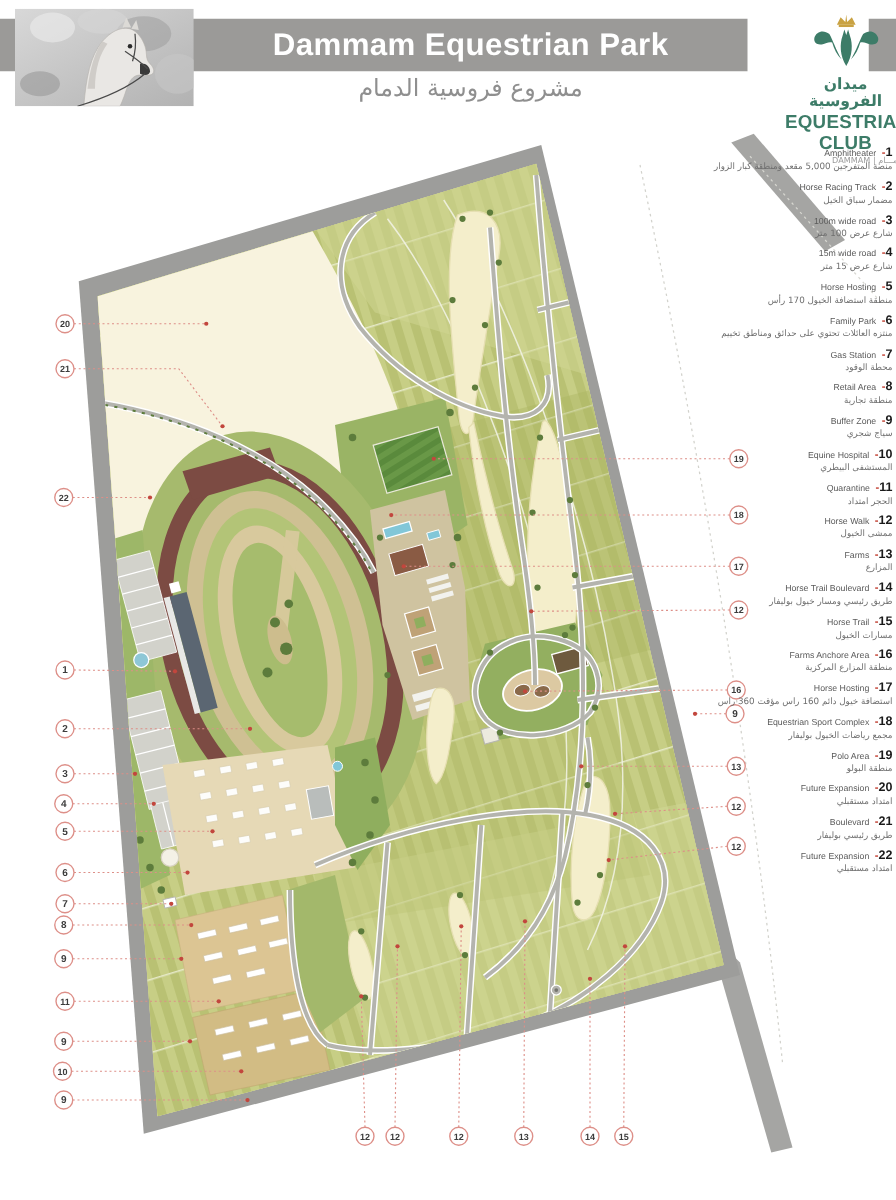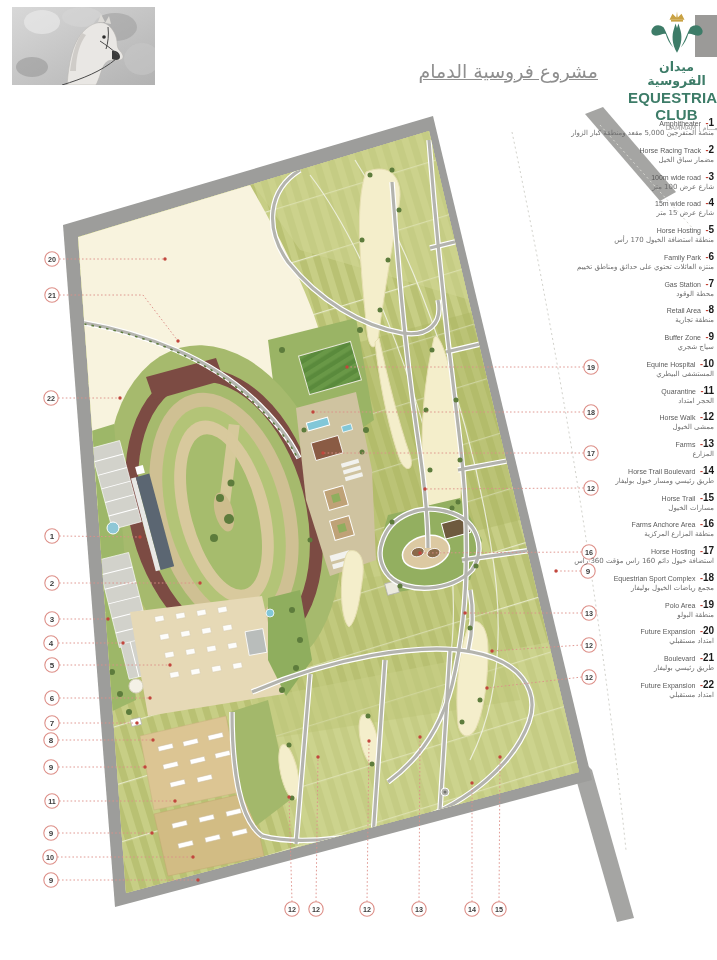--- a/index.html
+++ b/index.html
@@ -3,22 +3,22 @@
 <meta charset="utf-8">
 <style>
   html,body{margin:0;padding:0;background:#ffffff;}
   .page{position:relative;width:717px;height:960px;background:#fff;overflow:hidden;
         font-family:"Liberation Sans",sans-serif;}
   
   .hdr-bar{position:absolute;left:0;top:15px;width:598px;height:42px;background:#9b9a98;
            display:flex;align-items:center;justify-content:center;padding-left:155px;box-sizing:border-box;}
   .hdr-title{color:#ffffff;font-size:25px;font-weight:600;letter-spacing:.3px;white-space:nowrap;}
   .hdr-bar-right{position:absolute;left:695px;top:15px;width:22px;height:42px;background:#9b9a98;}
-  .hdr-sub{position:absolute;left:155px;top:60px;width:443px;text-align:right;color:#8f8f8f;
-           font-size:19px;font-family:"DejaVu Sans","Liberation Sans",sans-serif;text-decoration:underline;}
+  .hdr-sub{position:absolute;left:155px;top:60px;width:443px;text-align:center;color:#8f8f8f;
+           font-size:19px;font-family:"DejaVu Sans","Liberation Sans",sans-serif;}
   .photo{position:absolute;left:12px;top:7px;width:143px;height:78px;}
   .logo{position:absolute;left:628px;top:8px;width:97px;text-align:center;line-height:1.15;}
   .logo svg{display:block;margin:0 auto;}
   .logo-ar{color:#3d7c68;font-weight:bold;font-size:12.5px;font-family:"DejaVu Sans",sans-serif;}
   .logo-en{color:#3d7c68;font-weight:bold;font-size:15px;letter-spacing:.2px;}
   .logo-loc{color:#9a9a9a;font-size:6.5px;margin-top:2px;font-family:"DejaVu Sans",sans-serif;text-align:right;}
   
   .legend{position:absolute;right:3px;top:116px;width:152px;z-index:3;}
   .li{text-align:right;margin-bottom:5px;}
   .li-line1{line-height:10px;}
@@ -496,20 +496,23 @@
         </g>
         <g>
           <polyline points="499,901.8 500,757" fill="none" stroke="#dd8f88" stroke-width="0.9" stroke-dasharray="1.6,2.2"></polyline>
           <circle cx="500" cy="757" r="1.7" fill="#c2463d"></circle>
           <circle cx="499" cy="909" r="7.2" fill="#ffffff" stroke="#dd8f88" stroke-width="1.1"></circle>
           <text x="499" y="911.8" text-anchor="middle" font-size="7.2" font-weight="bold" fill="#3c3c3c" font-family="&quot;Liberation Sans&quot;,sans-serif">15</text>
         </g>
       </g>
   </svg>
 
+  <div class="hdr-bar" style="z-index:2">
+    <span class="hdr-title">Dammam Equestrian Park</span>
+  </div>
   <div class="hdr-bar-right" style="z-index:2"></div>
   <div class="hdr-sub" dir="rtl" style="z-index:2">مشروع فروسية الدمام</div>
 
   <svg class="photo" viewBox="0 0 143 78" style="z-index:3">
     <defs>
         <linearGradient id="phbg" x1="0" y1="0" x2="1" y2="1">
       <stop offset="0" stop-color="#d8d8d8"></stop>
           <stop offset="1" stop-color="#b2b2b2"></stop>
         </linearGradient>
       </defs>

